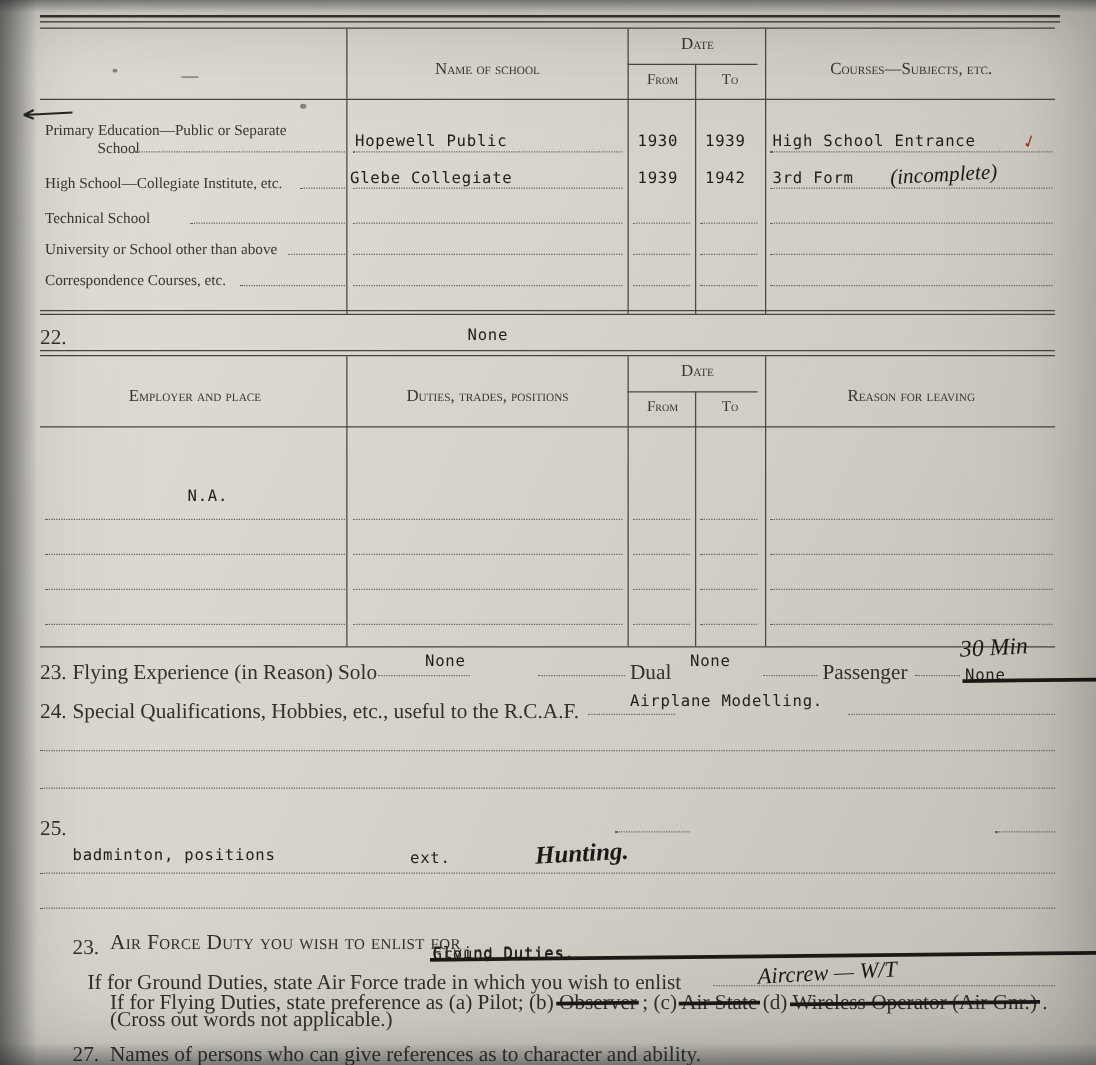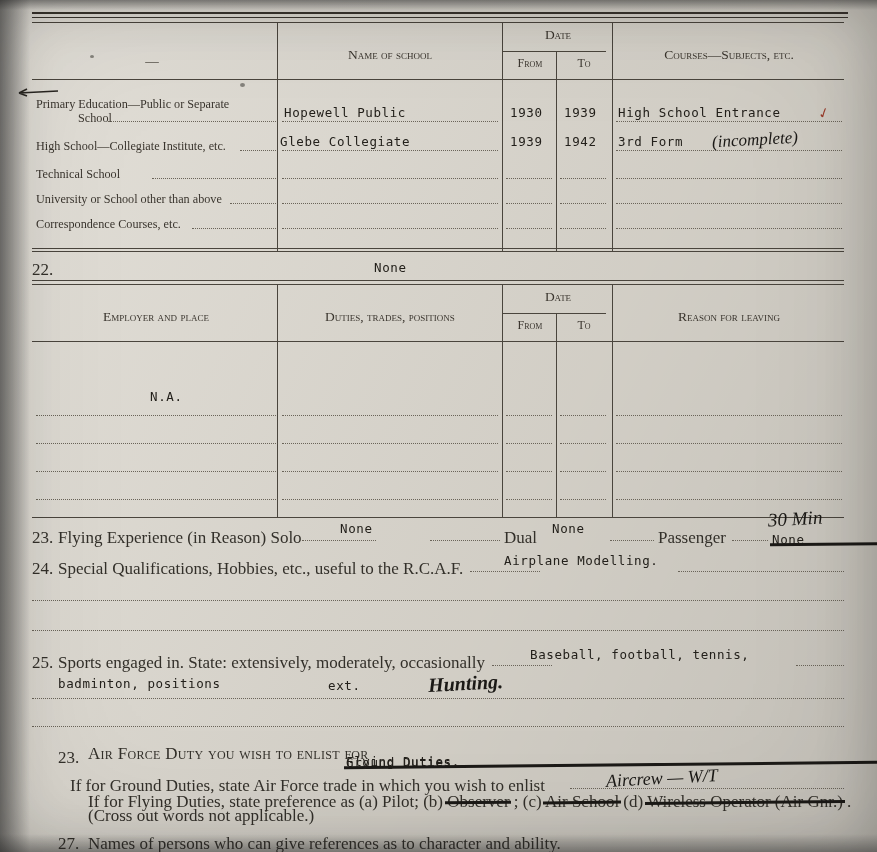--- a/index.html
+++ b/index.html
@@ -303,44 +303,42 @@
 
     <div class="sectline" style="left:2px;top:551px;">24.</div>
     <div class="sectline" style="left:28px;top:551px;">Special Qualifications, Hobbies, etc., useful to the R.C.A.F.</div>
     <div class="dotline" style="left:440px;top:563px;width:70px;"></div>
     <div class="typed" style="left:474px;top:545px;">Airplane Modelling.</div>
     <div class="dotline" style="left:648px;top:563px;width:166px;"></div>
     <div class="dotline" style="left:2px;top:592px;width:812px;"></div>
     <div class="dotline" style="left:2px;top:622px;width:812px;"></div>
 
     <div class="sectline" style="left:2px;top:645px;">25.</div>
-    <div class="sectline" style="left:28px;top:645px;">Sports engaged in.   State: extensively, moderately, occasionally</div>
     <div class="dotline" style="left:462px;top:657px;width:60px;"></div>
-    <div class="typed" style="left:500px;top:639px;">Baseball, football, tennis,</div>
     <div class="dotline" style="left:766px;top:657px;width:48px;"></div>
     <div class="typed" style="left:28px;top:668px;">badminton, positions</div>
     <div class="typed" style="left:298px;top:670px;">ext.</div>
     <div class="hand" style="left:398px;top:664px;font-size:20px;font-weight:bold;">Hunting.</div>
     <div class="dotline" style="left:2px;top:690px;width:812px;"></div>
     <div class="dotline" style="left:2px;top:718px;width:812px;"></div>
 
     <div class="sectline" style="left:28px;top:740px;">23.</div>
     <div class="sectline smallcaps" style="left:58px;top:736px;letter-spacing:0.3px;">Air Force Duty you wish to enlist for</div>
     <div class="typed heavy-strike" style="left:316px;top:732px;">Ground Duties.</div>
     <div class="typed" style="left:316px;top:746px;">Flying Duties.</div>
 
     <div class="sectline" style="left:40px;top:768px;">If for Ground Duties, state Air Force trade in which you wish to enlist</div>
     <div class="dotline" style="left:540px;top:780px;width:274px;"></div>
     <div class="hand" style="left:576px;top:760px;font-size:18px;">Aircrew — W/T</div>
 
     <div class="sectline" style="left:58px;top:784px;">
       <span>If for Flying Duties, state preference as (a) Pilot; (b)</span>
       <span class="heavy-strike">Observer</span>
       <span>; (c)</span>
-      <span class="heavy-strike">Air School</span>
+      <span class="heavy-strike">Air State</span>
       <span>(d)</span>
       <span class="heavy-strike">Wireless Operator (Air Gnr.)</span>
       <span>.</span>
     </div>
     <div class="sectline" style="left:58px;top:798px;">(Cross out words not applicable.)</div>
 
     <div class="sectline" style="left:28px;top:826px;">27.</div>
     <div class="sectline" style="left:58px;top:826px;">Names of persons who can give references as to character and ability.</div>
   </div>
 

